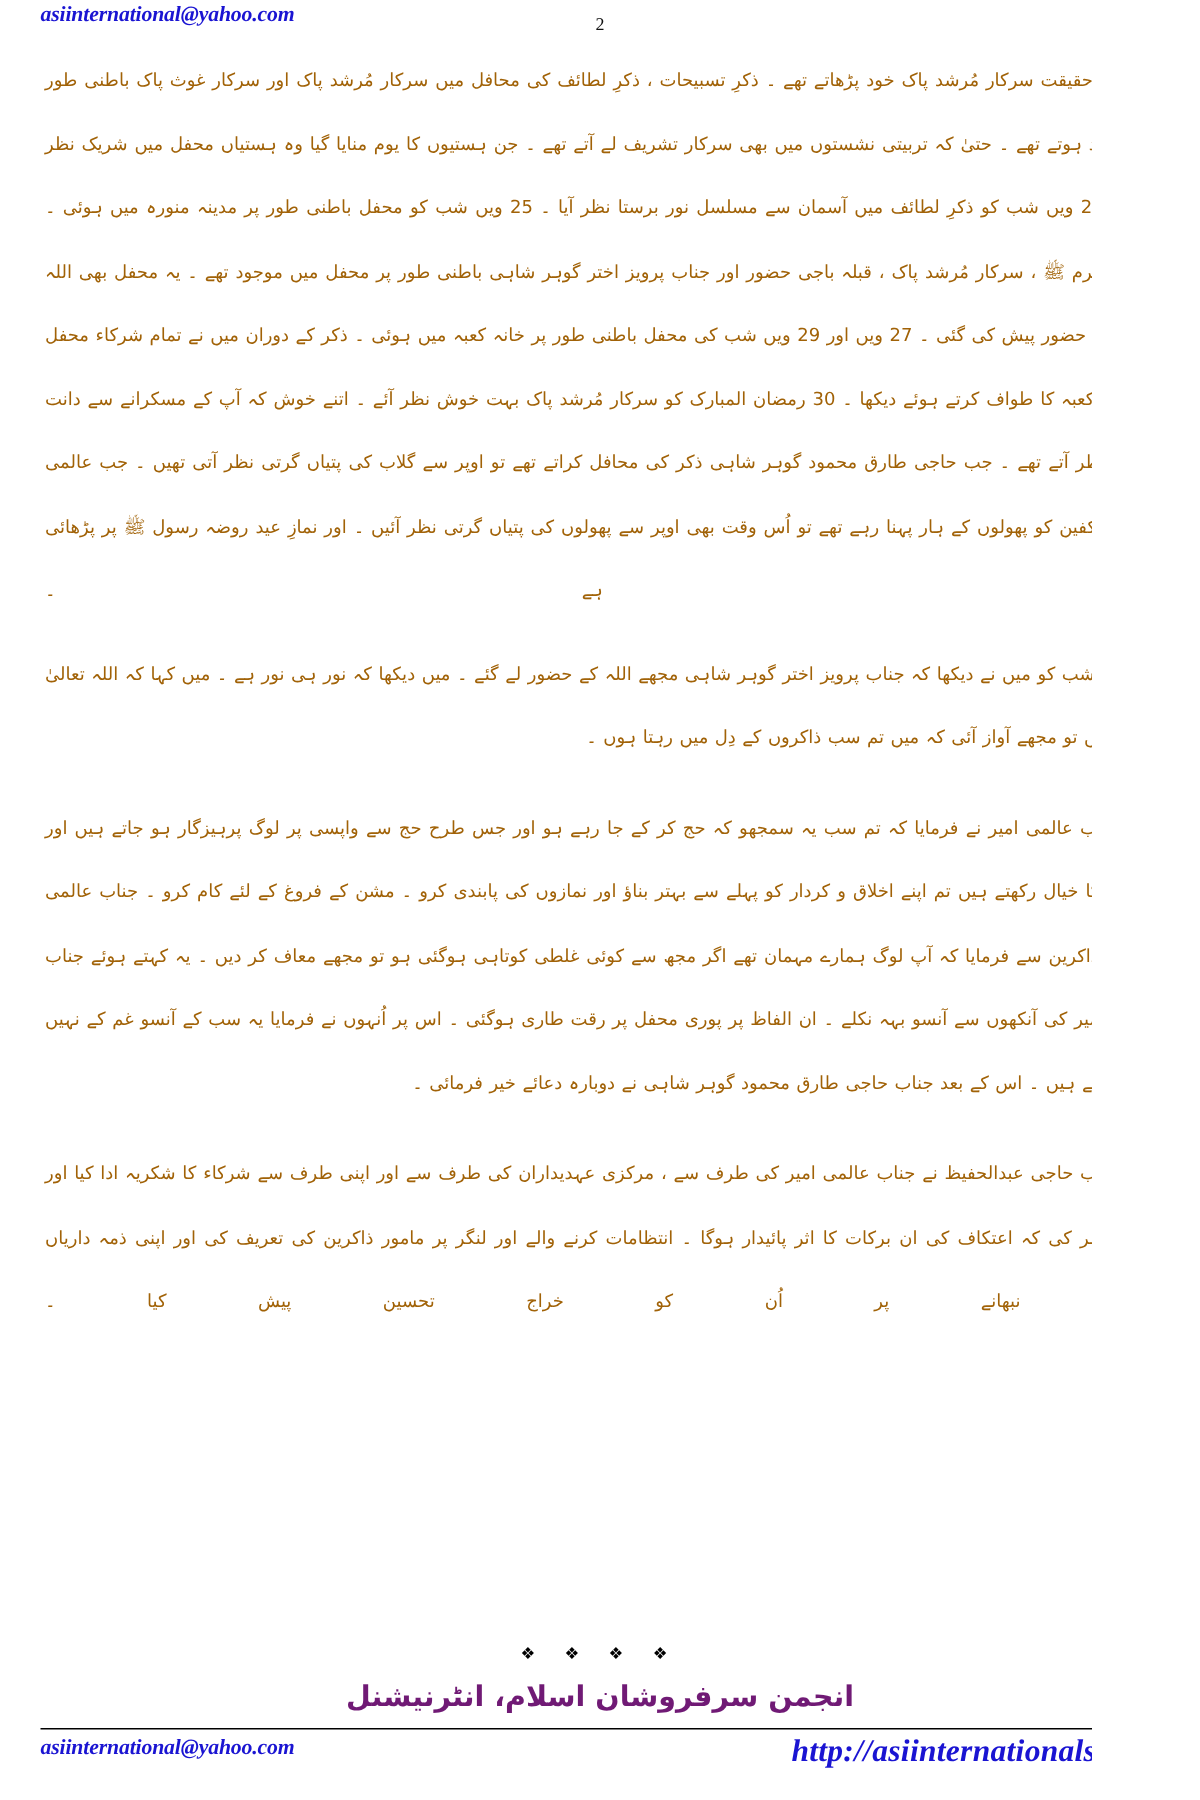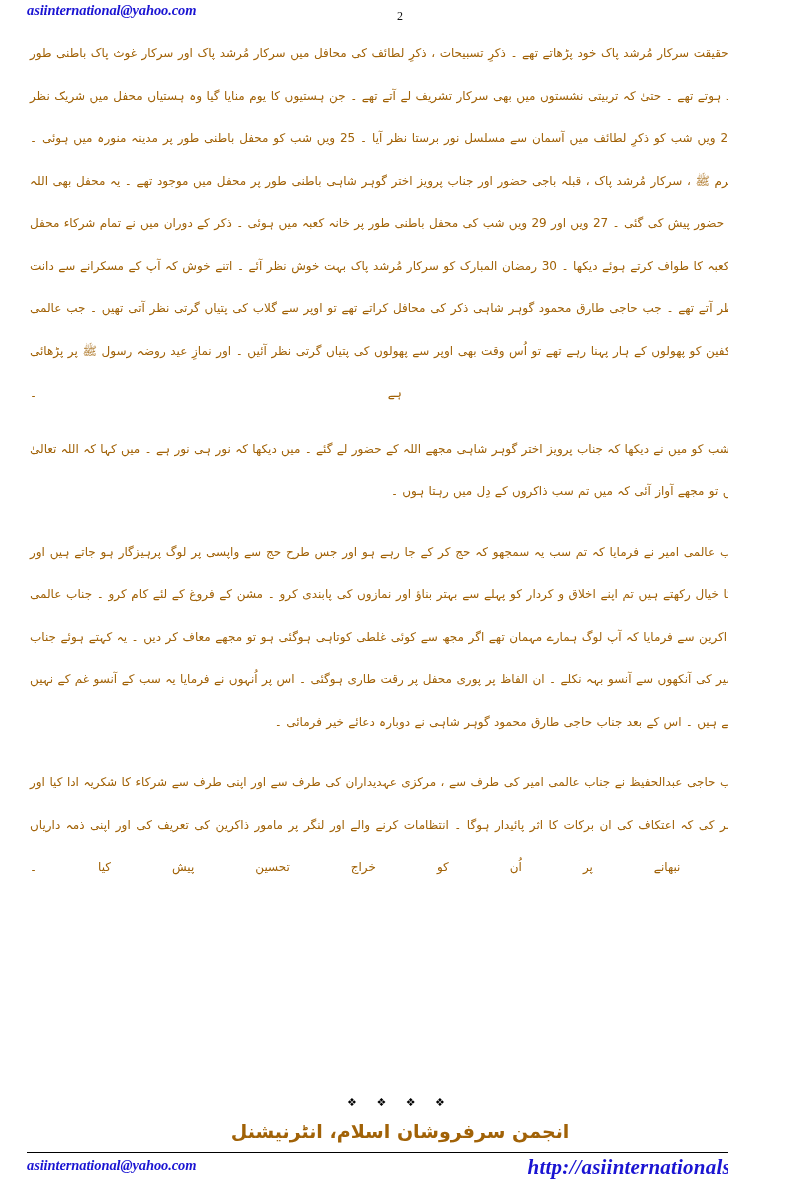--- a/index.html
+++ b/index.html
@@ -87,21 +87,21 @@
     letter-spacing: 8px;
     line-height: 14px;
   }
   .signature {
     position: absolute;
     left: 0;
     top: 1118px;
     width: 800px;
     text-align: center;
     direction: rtl;
-    color: #a16207;
+    color: #701a75;
     font-family: "DejaVu Sans", sans-serif;
     font-weight: bold;
     font-size: 19px;
     line-height: 26px;
   }
 
   
   .footer-rule {
     position: absolute;
     left: 27px;

